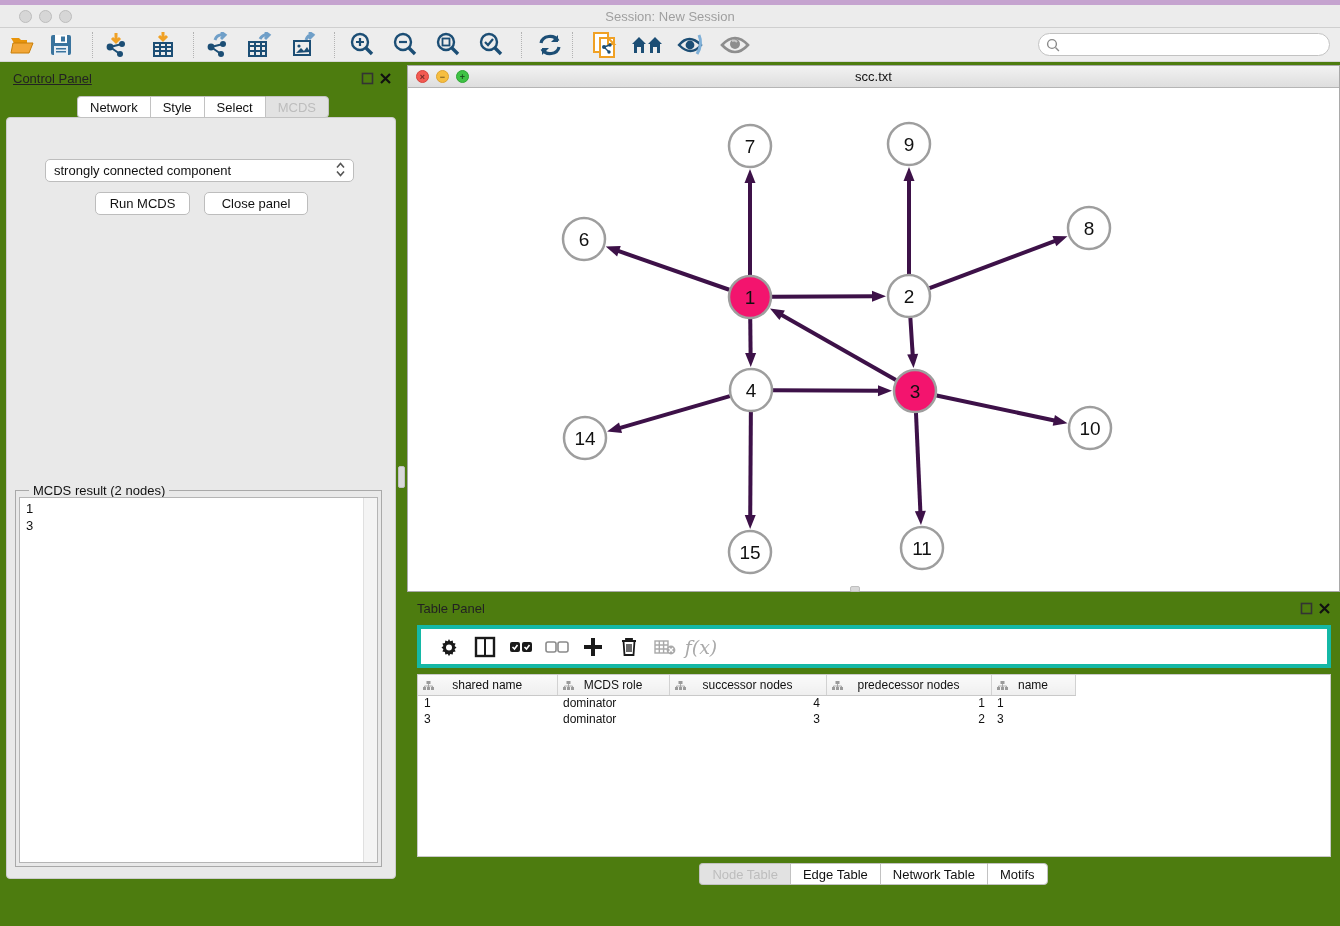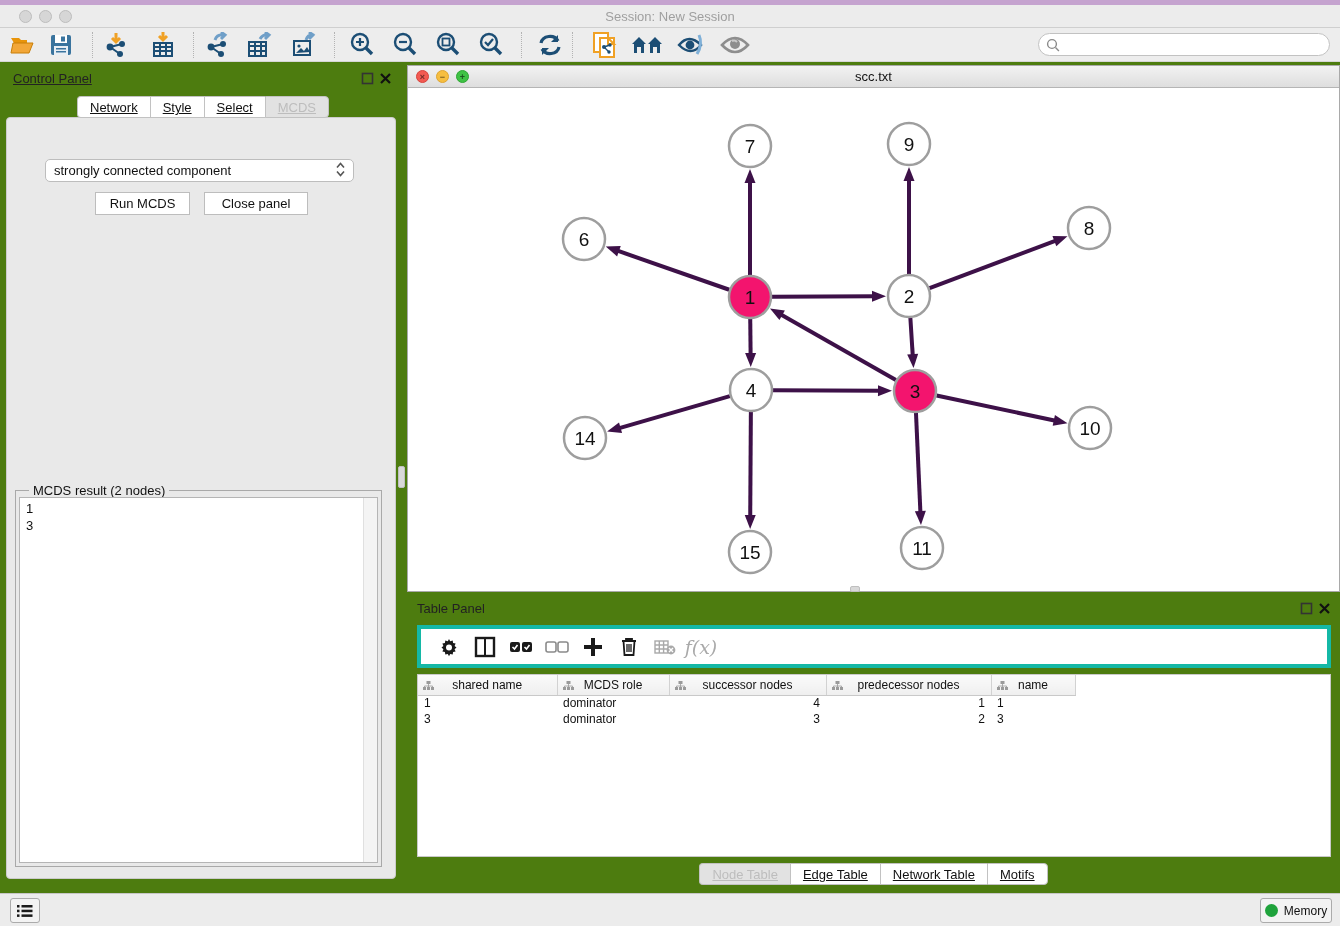--- a/index.html
+++ b/index.html
@@ -18,29 +18,29 @@
   .tool-btn { position:absolute; top:3px; width:34px; height:28px; display:flex; align-items:center; justify-content:center; cursor:default; }
   .tool-sep { position:absolute; top:4px; width:0; height:26px; border-left:1px dotted #b3b3b3; }
   .searchbox { position:absolute; right:10px; top:5px; width:292px; height:23px; border:1px solid #c2c2c2; border-radius:12px; background:#fff; display:flex; align-items:center; padding-left:7px; }
   .searchbox input { border:none; outline:none; flex:1; font-size:12px; background:transparent; margin-left:4px; }
 
   
   .cp-header { position:absolute; left:0; top:62px; width:403px; height:30px; }
   .cp-title { position:absolute; left:13px; top:9px; font-size:13px; color:#222;text-decoration:underline; }
   .panel-icon { position:absolute; top:9px; width:13px; height:13px; }
   .cp-tabs { position:absolute; left:77px; top:96px; height:22px; display:flex; z-index:3; }
-  .seg { font-size:13px; padding:3px 12px 4px 12px; background:#fff; border:1px solid #c2c2c2; border-right:none; color:#111; cursor:default;text-decoration:underline; }
+  .seg { font-size:13px; padding:3px 12px 4px 12px; background:#fff; border:1px solid #c2c2c2; border-right:none; color:#111; cursor:default; }
   .seg:first-child { border-radius:4px 0 0 4px; }
   .seg:last-child { border-right:1px solid #c2c2c2; border-radius:0 4px 4px 0; }
   .seg.active { background:#e2e2e2; color:#bdbdbd; }
   .cp-body { position:absolute; left:6px; top:117px; width:390px; height:762px; background:#e9e9e9; border:1px solid #cccccc; border-radius:4px; }
   .opt-label { position:absolute; left:0; right:0; top:20px; text-align:center; font-size:13px; color:#111; }
   .combo { position:absolute; left:38px; top:41px; width:309px; height:23px; background:#fff; border:1px solid #bdbdbd; border-radius:5px; font-size:13px; display:flex; align-items:center; padding:0 8px; color:#111; }
   .combo .stepper { margin-left:auto; }
-  .btn { position:absolute; height:23px; background:#fff; border:1px solid #bdbdbd; border-radius:0; font-size:13px; color:#111; display:flex; align-items:center; justify-content:center; cursor:default; }
+  .btn { position:absolute; height:23px; background:#fff; border:1px solid #bdbdbd; border-radius:5px; font-size:13px; color:#111; display:flex; align-items:center; justify-content:center; cursor:default; }
   .groupbox { position:absolute; left:8px; top:372px; width:367px; height:377px; border:1px solid #a9a9a9; }
   .groupbox-title { position:absolute; left:13px; top:-8px; background:#e9e9e9; padding:0 4px; font-size:13px; color:#111; }
   .result-area { position:absolute; left:3px; top:6px; right:3px; bottom:3px; background:#fff; border:1px solid #b5b5b5; font-size:13px; color:#111; padding:2px 6px; white-space:pre-line; line-height:17px; }
   .result-scrollbar { position:absolute; top:7px; bottom:4px; right:4px; width:14px; background:#f4f4f4; border-left:1px solid #e0e0e0; }
 
   
   .net-window { position:absolute; left:407px; top:65px; width:933px; height:527px; background:#fff; border:1px solid #a9a9a9; }
   .net-titlebar { position:absolute; left:0; top:0; right:0; height:22px; background:linear-gradient(#f2f2f2,#dedede); border-bottom:1px solid #b5b5b5; }
   .net-title { position:absolute; left:0; right:0; top:3px; text-align:center; font-size:13px; color:#111; }
   .light { position:absolute; top:4px; width:13px; height:13px; border-radius:50%; display:flex; align-items:center; justify-content:center; font-size:9px; font-weight:bold; color:rgba(0,0,0,.55); }
@@ -465,32 +465,14 @@
       </table>
   </div>
 
   <div class="tp-tabs">
     <div class="seg active">Node Table</div>
     <div class="seg">Edge Table</div>
     <div class="seg">Network Table</div>
     <div class="seg">Motifs</div>
   </div>
 
-  <div class="statusbar">
-    <div class="status-btn" style="left:10px; width:30px;">
-      <svg width="16" height="14" viewBox="0 0 16 14">
-          <g fill="#1a1a1a">
-            <rect x="0" y="1" width="2.5" height="2.5"></rect>
-            <rect x="4.5" y="1" width="11" height="2.5"></rect>
-            <rect x="0" y="5.7" width="2.5" height="2.5"></rect>
-            <rect x="4.5" y="5.7" width="11" height="2.5"></rect>
-            <rect x="0" y="10.4" width="2.5" height="2.5"></rect>
-            <rect x="4.5" y="10.4" width="11" height="2.5"></rect>
-          </g>
-        </svg>
-    </div>
-    <div class="status-btn" style="right:8px; width:72px;">
-      <span class="mem-dot"></span>
-      <span>Memory</span>
-    </div>
-  </div>
 
 </div>
 
 </body></html>

